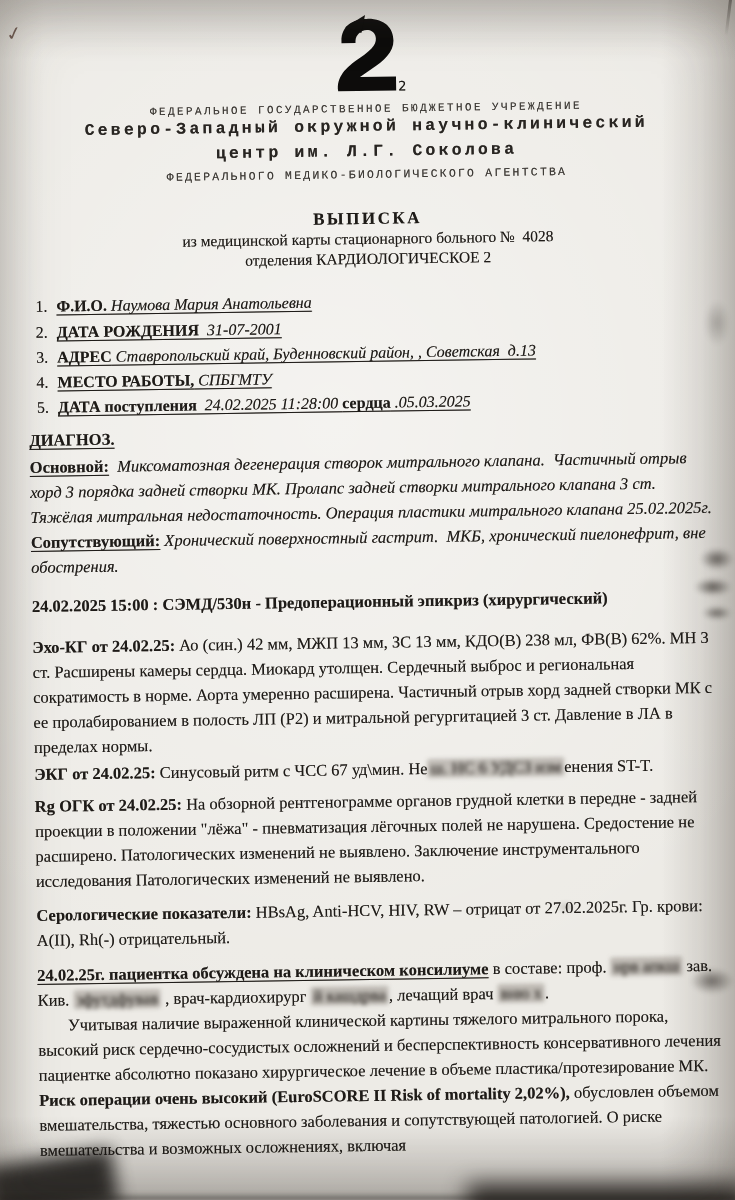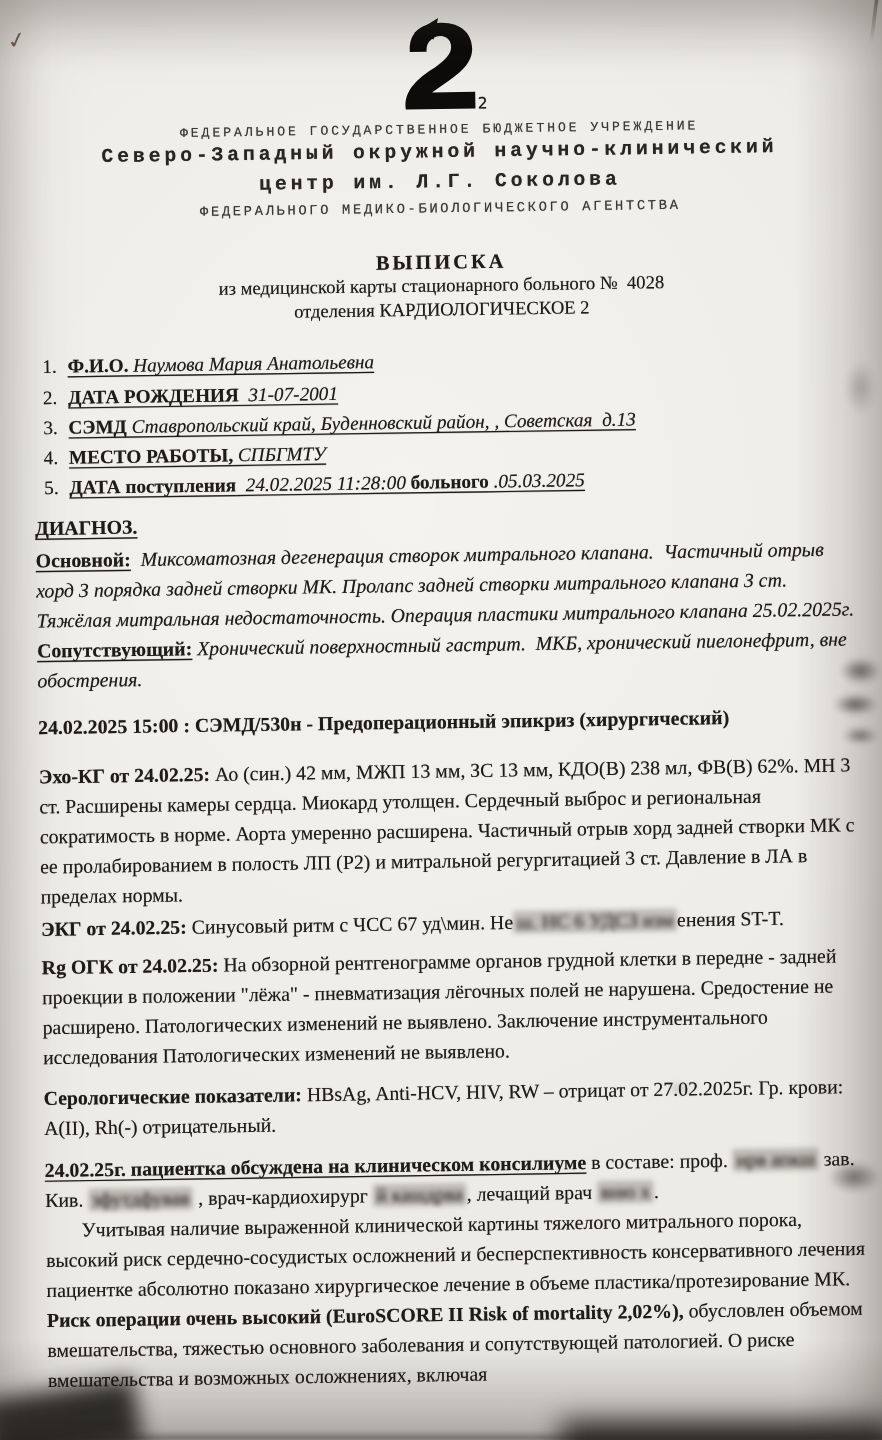--- a/index.html
+++ b/index.html
@@ -84,23 +84,23 @@
       <div class="org2">центр им. Л.Г. Соколова</div>
       <div class="org4">ФЕДЕРАЛЬНОГО МЕДИКО-БИОЛОГИЧЕСКОГО АГЕНТСТВА</div>
 
       <div class="title">ВЫПИСКА</div>
       <div class="sub">из медицинской карты стационарного больного №&nbsp;&nbsp;4028</div>
       <div class="sub">отделения КАРДИОЛОГИЧЕСКОЕ 2</div>
 
       <div class="plist" id="plist">
           <div class="pitem"><span class="pnum">1.</span> <span class="ul"><span class="b">Ф.И.О.</span><span class="i"> Наумова Мария Анатольевна</span></span></div>
           <div class="pitem"><span class="pnum">2.</span> <span class="ul"><span class="b">ДАТА РОЖДЕНИЯ</span><span class="i">&nbsp; 31-07-2001</span></span></div>
-          <div class="pitem"><span class="pnum">3.</span> <span class="ul"><span class="b">СЭМД</span><span class="i"> Ставропольский край, Буденновский район, , Советская&nbsp; д.13</span></span></div>
+          <div class="pitem"><span class="pnum">3.</span> <span class="ul"><span class="b">АДРЕС</span><span class="i"> Ставропольский край, Буденновский район, , Советская&nbsp; д.13</span></span></div>
           <div class="pitem"><span class="pnum">4.</span> <span class="ul"><span class="b">МЕСТО РАБОТЫ,</span><span class="i"> СПБГМТУ</span></span></div>
-          <div class="pitem"><span class="pnum">5.</span> <span class="ul"><span class="b">ДАТА поступления</span><span class="i">&nbsp; 24.02.2025 11:28:00 </span><span class="b">больного</span><span class="i"> .05.03.2025</span></span></div>
+          <div class="pitem"><span class="pnum">5.</span> <span class="ul"><span class="b">ДАТА поступления</span><span class="i">&nbsp; 24.02.2025 11:28:00 </span><span class="b">сердца</span><span class="i"> .05.03.2025</span></span></div>
         </div>
 
       <div id="docbody">
           <p class="para p-diagtitle"><span class="b  u">ДИАГНОЗ.</span></p>
           <p class="para p-diag"><span class="b  u">Основной:</span><span class="i">&nbsp;&nbsp;Миксоматозная дегенерация створок митрального клапана.&nbsp; Частичный отрыв хорд 3 порядка задней створки МК. Пролапс задней створки митрального клапана 3 ст. Тяжёлая митральная недостаточность. Операция пластики митрального клапана 25.02.2025г.</span></p>
           <p class="para p-diag"><span class="b  u">Сопутствующий:</span><span class="i"> Хронический поверхностный гастрит.&nbsp; МКБ, хронический пиелонефрит, вне обострения.</span></p>
           <p class="para p-semd"><span class="b">24.02.2025 15:00 : СЭМД/530н - Предоперационный эпикриз (хирургический)</span></p>
           <p class="para p-echo"><span class="b">Эхо-КГ от 24.02.25:</span><span> Ао (син.) 42 мм, МЖП 13 мм, ЗС 13 мм, КДО(В) 238 мл, ФВ(В) 62%. МН 3 ст. Расширены камеры сердца. Миокард утолщен. Сердечный выброс и региональная сократимость в норме. Аорта умеренно расширена. Частичный отрыв хорд задней створки МК с ее пролабированием в полость ЛП (Р2) и митральной регургитацией 3 ст. Давление в ЛА в пределах нормы.</span></p>
           <p class="para p-ekg"><span class="b">ЭКГ от 24.02.25:</span><span> Синусовый ритм с ЧСС 67 уд\мин. Не</span><span class="redact">ш. НС 6 УДСЗ изм</span><span>енения ST-T.</span></p>
           <p class="para p-rg"><span class="b">Rg ОГК от 24.02.25:</span><span> На обзорной рентгенограмме органов грудной клетки в передне - задней проекции в положении "лёжа" - пневматизация лёгочных полей не нарушена. Средостение не расширено. Патологических изменений не выявлено. Заключение инструментального исследования Патологических изменений не выявлено.</span></p>

